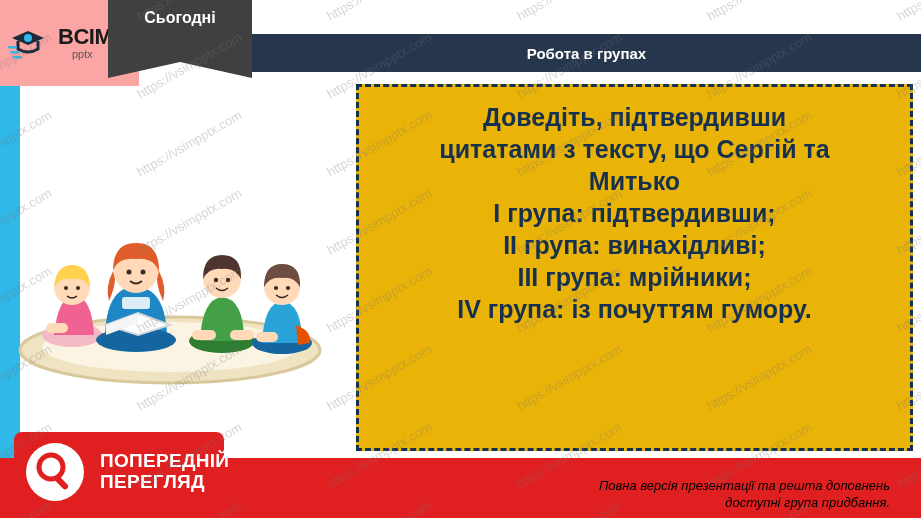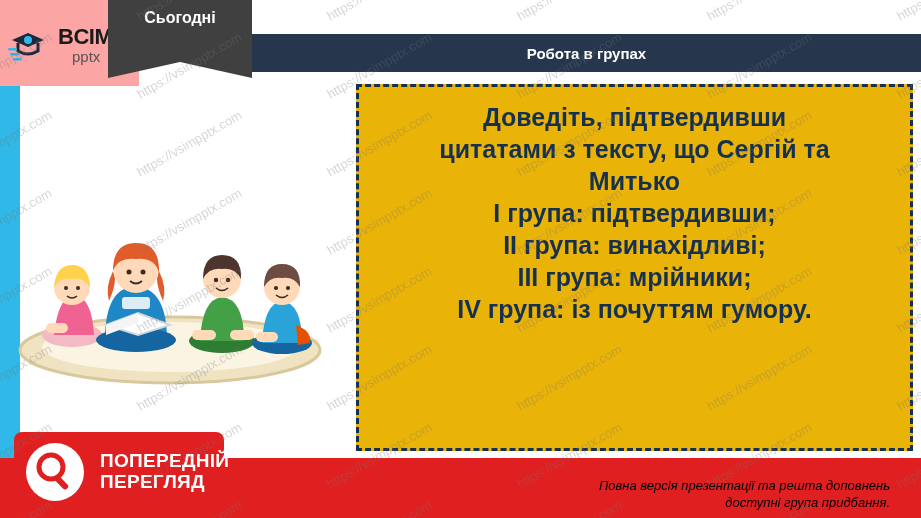--- a/index.html
+++ b/index.html
@@ -20,21 +20,21 @@
     white-space:nowrap;
     font-family:"Liberation Sans", sans-serif;
   }
 
   
   .logo-box{position:absolute;left:0;top:0;width:139px;height:86px;background:#fca5a5;z-index:20;}
   .logo-inner{position:absolute;left:8px;top:26px;display:flex;align-items:center;gap:6px;}
   .logo-mark{width:44px;height:34px;position:relative;}
   .logo-text{line-height:1;}
   .logo-title{font-size:22px;font-weight:bold;color:#1a1a1a;letter-spacing:-0.5px;}
-  .logo-sub{font-size:15px;color:#555;margin-top:1px;margin-left:14px;}
+  .logo-sub{font-size:11px;color:#555;margin-top:1px;margin-left:14px;}
 
   
   .date-flag{
     position:absolute;left:108px;top:0;width:144px;height:78px;background:#404040;z-index:25;
     clip-path:polygon(0 0,100% 0,100% 78px,50% 62px,0 78px);
     color:#ffffff;text-align:center;
   }
   .date-flag .d1{font-size:16px;font-weight:bold;margin-top:9px;}
   .date-flag .d2{font-size:19px;font-weight:bold;margin-top:5px;}
 

